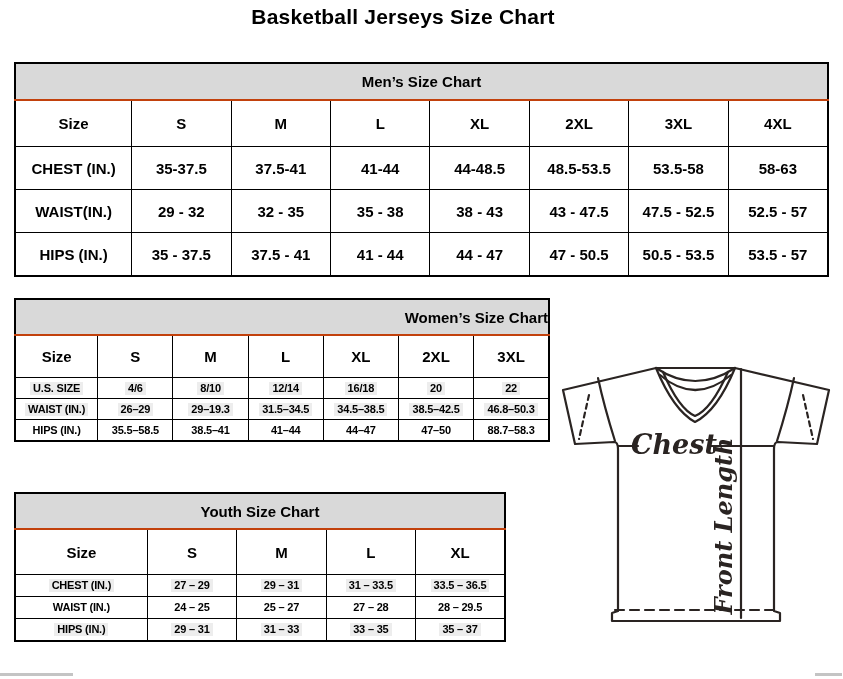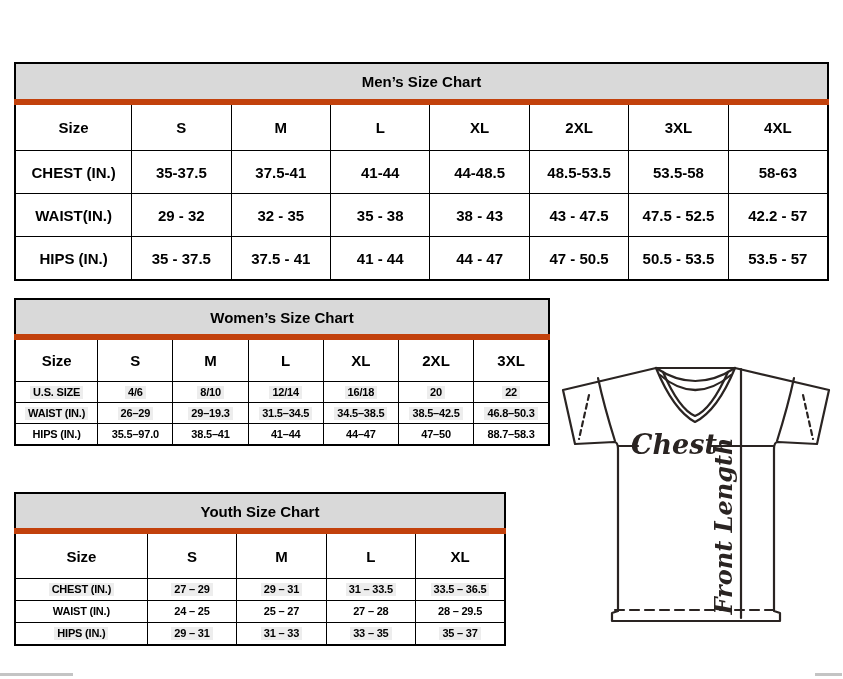--- a/index.html
+++ b/index.html
@@ -7,36 +7,36 @@
   #stage{position:relative;width:843px;height:679px;background:#fff;overflow:hidden;}
 
   .page-title{position:absolute;top:5px;left:0;width:806px;text-align:center;
     font-size:21px;font-weight:bold;letter-spacing:.2px;}
 
   table.size-table{position:absolute;border-collapse:collapse;table-layout:fixed;
     border:2px solid #000;background:#fff;}
   .size-table th,.size-table td{border:1px solid #000;text-align:center;
     font-weight:bold;padding:0;vertical-align:middle;overflow:hidden;}
   .size-table tr.band th{background:#d9d9d9;font-size:15px;}
-  .size-table tr.band{border-bottom:6px solid #c2410c;}
+  .size-table tr.band{border-bottom:2px solid #c2410c;}
 
   
   #men-table{left:14px;top:62px;width:815px;}
   #men-table tr.band th{height:35px;}
   #men-table tr.cols th{height:45px;font-size:15px;}
   #men-table tr.data th,#men-table tr.data td{height:42px;font-size:15px;}
 
   
   table.sm tr.cols th{font-size:15px;}
   table.sm tr.data th,table.sm tr.data td{font-size:11px;letter-spacing:-.2px;}
   table.sm tr.data span{display:inline-block;line-height:13px;}
   table.sm tr.hl span{background:#ededed;padding:0 3px;}
 
   #women-table{left:14px;top:298px;width:536px;}
-  #women-table tr.band th{height:34px;}
+  #women-table tr.band th{height:34px;text-align:right;}
   #women-table tr.cols th{height:41px;}
   #women-table tr.data th,#women-table tr.data td{height:20px;}
 
   #youth-table{left:14px;top:492px;width:492px;}
   #youth-table tr.band th{height:34px;text-align:center;}
   #youth-table tr.cols th{height:44px;}
   #youth-table tr.data th,#youth-table tr.data td{height:21px;}
 
   #jersey{position:absolute;left:558px;top:354px;}
   #jersey text{font-family:"DejaVu Serif","Liberation Serif",serif;
@@ -44,20 +44,21 @@
 
   .scroll-chip{position:absolute;height:3px;background:#c4c4c4;bottom:3px;}
   #scroll-chip-left{left:0;width:73px;}
   #scroll-chip-right{left:815px;width:27px;}
 </style>
 </head>
 <body>
 
 <div id="stage">
 
+  <div class="page-title">Basketball Jerseys Size Chart</div>
 
   <table id="men-table" class="size-table lg">
     <colgroup>
       <col style="width:14.35%">
         <col style="width:12.23%">
         <col style="width:12.23%">
       <col style="width:12.23%">
         <col style="width:12.23%">
         <col style="width:12.23%">
       <col style="width:12.23%">
@@ -88,21 +89,21 @@
           <td><span>58-63</span></td>
         </tr>
         <tr class="data">
           <th><span>WAIST(IN.)</span></th>
           <td><span>29 - 32</span></td>
           <td><span>32 - 35</span></td>
           <td><span>35 - 38</span></td>
           <td><span>38 - 43</span></td>
           <td><span>43 - 47.5</span></td>
           <td><span>47.5 - 52.5</span></td>
-          <td><span>42.2 - 57</span></td>
+          <td><span>52.5 - 57</span></td>
         </tr>
         <tr class="data">
           <th><span>HIPS (IN.)</span></th>
           <td><span>35 - 37.5</span></td>
           <td><span>37.5 - 41</span></td>
           <td><span>41 - 44</span></td>
           <td><span>44 - 47</span></td>
           <td><span>47 - 50.5</span></td>
           <td><span>50.5 - 53.5</span></td>
           <td><span>53.5 - 57</span></td>
@@ -146,21 +147,21 @@
           <th><span>WAIST (IN.)</span></th>
           <td><span>26–29</span></td>
           <td><span>29–19.3</span></td>
           <td><span>31.5–34.5</span></td>
           <td><span>34.5–38.5</span></td>
           <td><span>38.5–42.5</span></td>
           <td><span>46.8–50.3</span></td>
         </tr>
         <tr class="data">
           <th><span>HIPS (IN.)</span></th>
-          <td><span>35.5–97.0</span></td>
+          <td><span>35.5–58.5</span></td>
           <td><span>38.5–41</span></td>
           <td><span>41–44</span></td>
           <td><span>44–47</span></td>
           <td><span>47–50</span></td>
           <td><span>88.7–58.3</span></td>
         </tr>
       </tbody>
   </table>
 
   <table id="youth-table" class="size-table sm">

